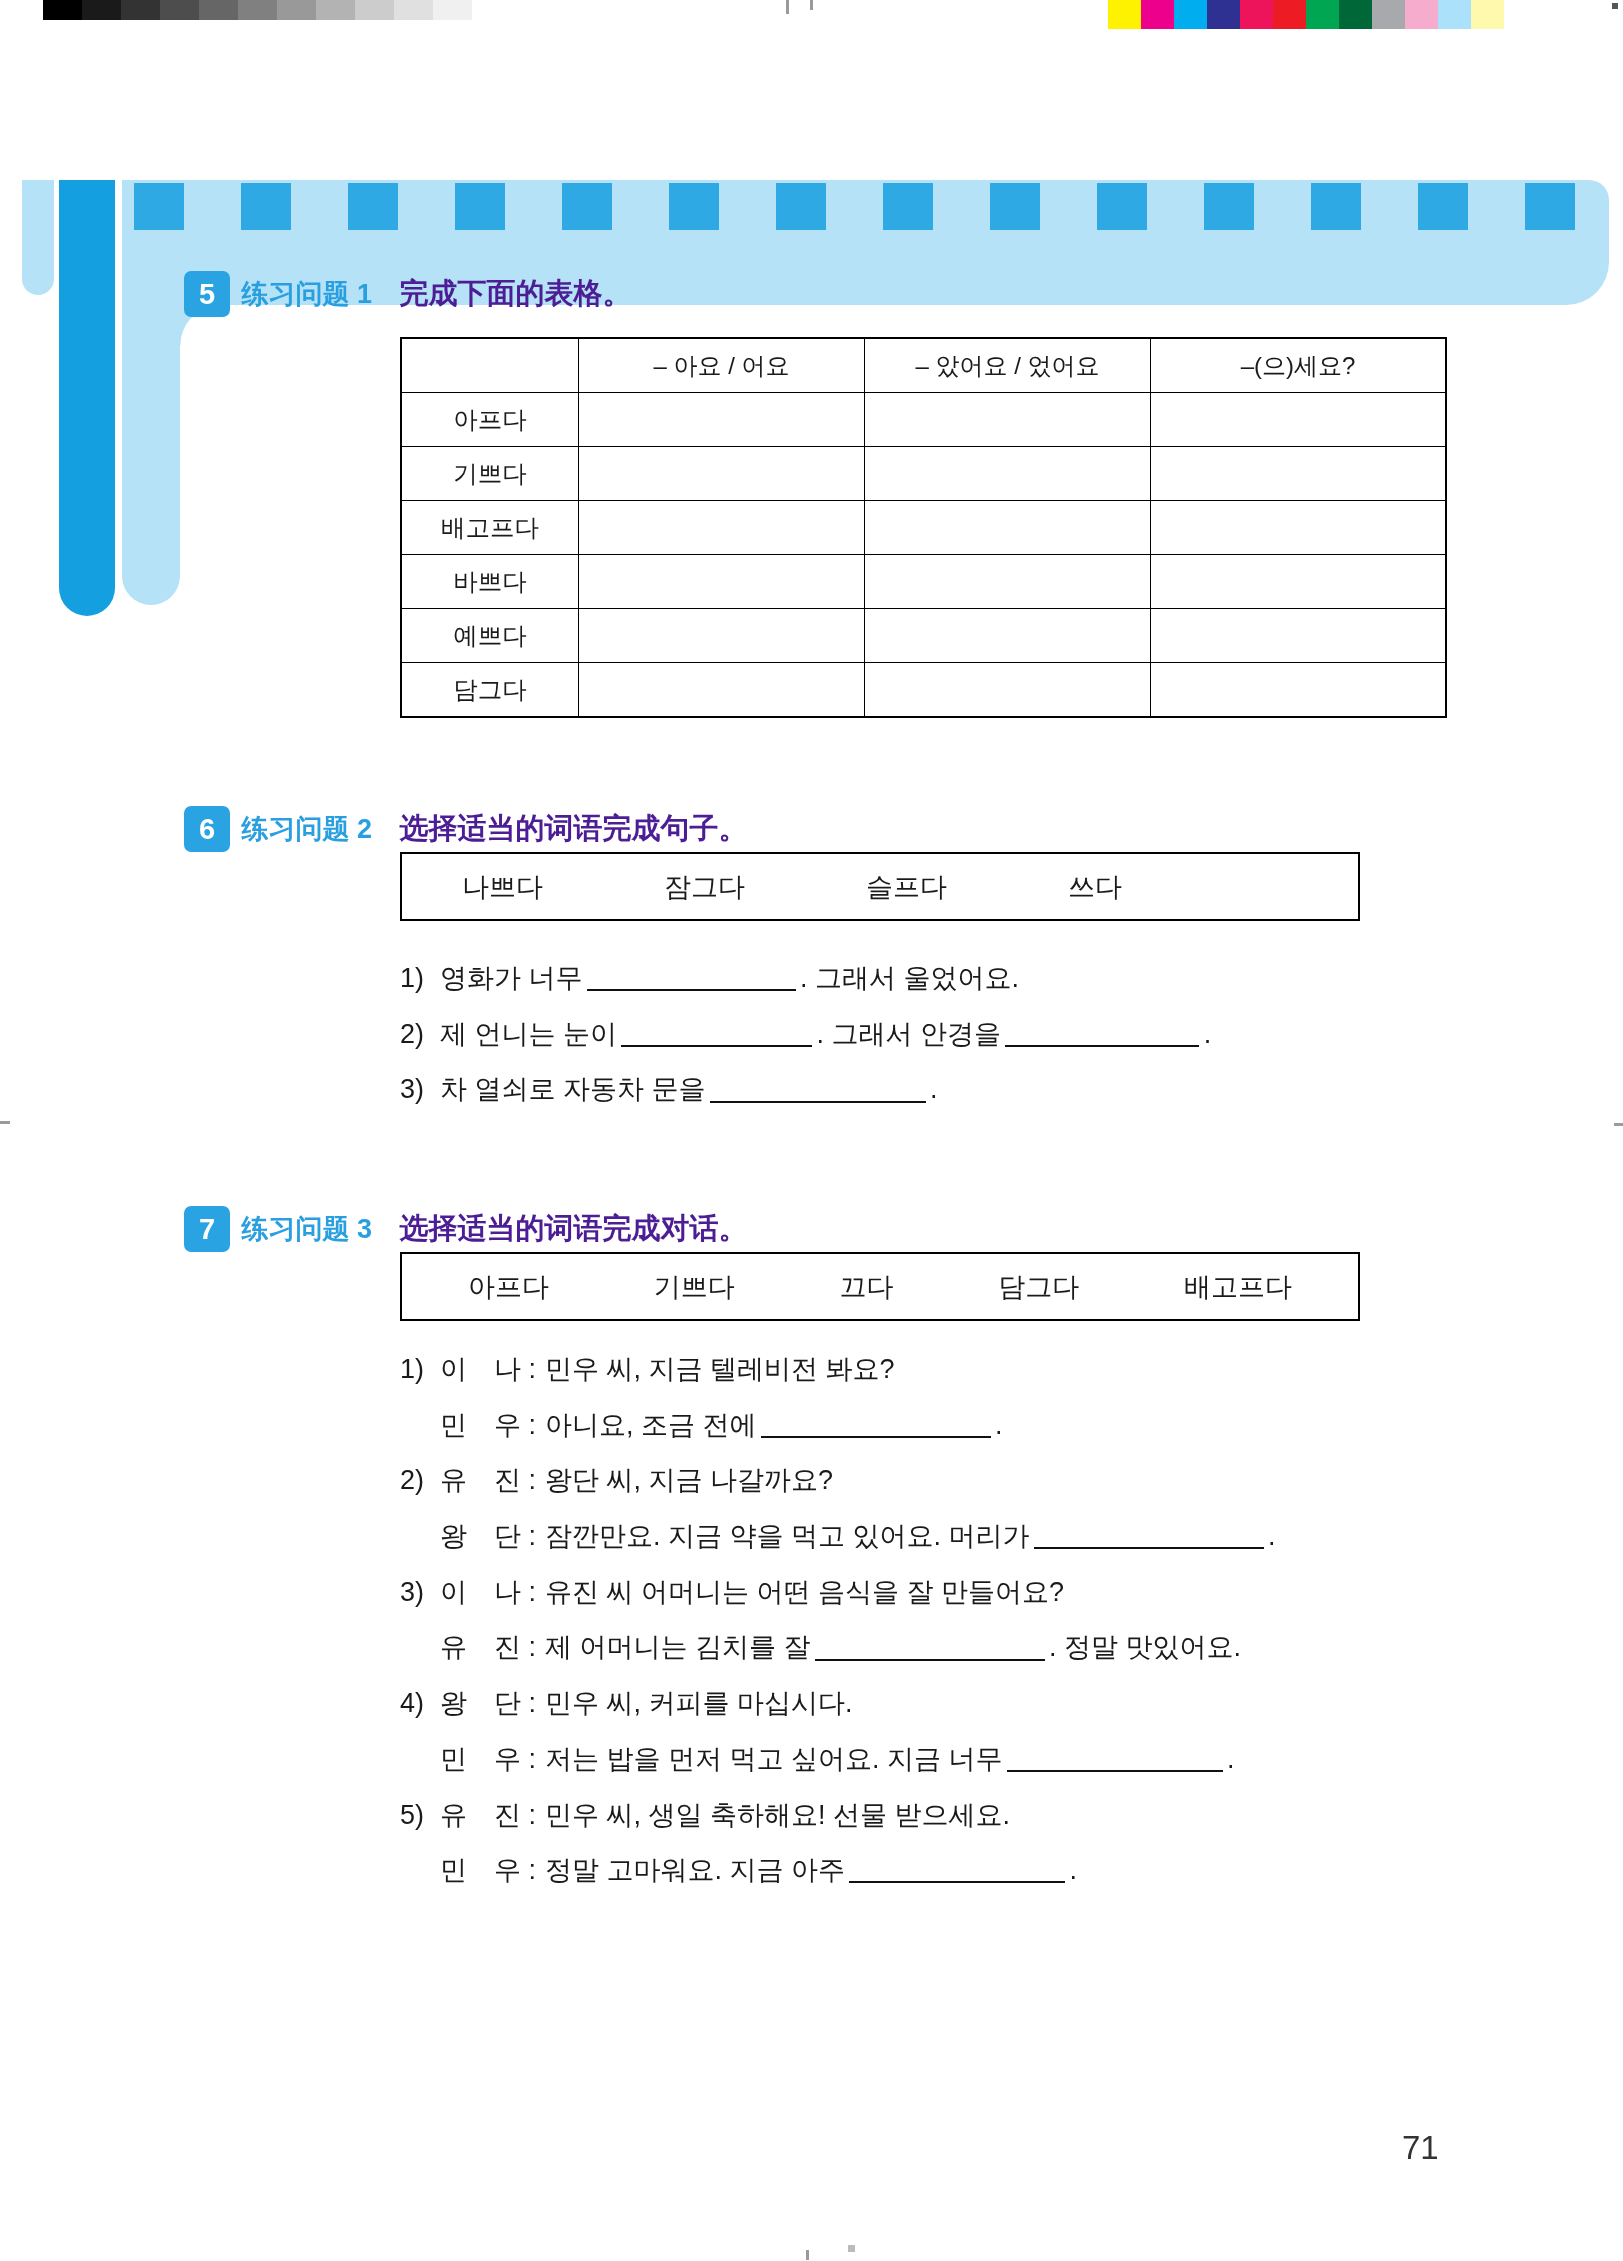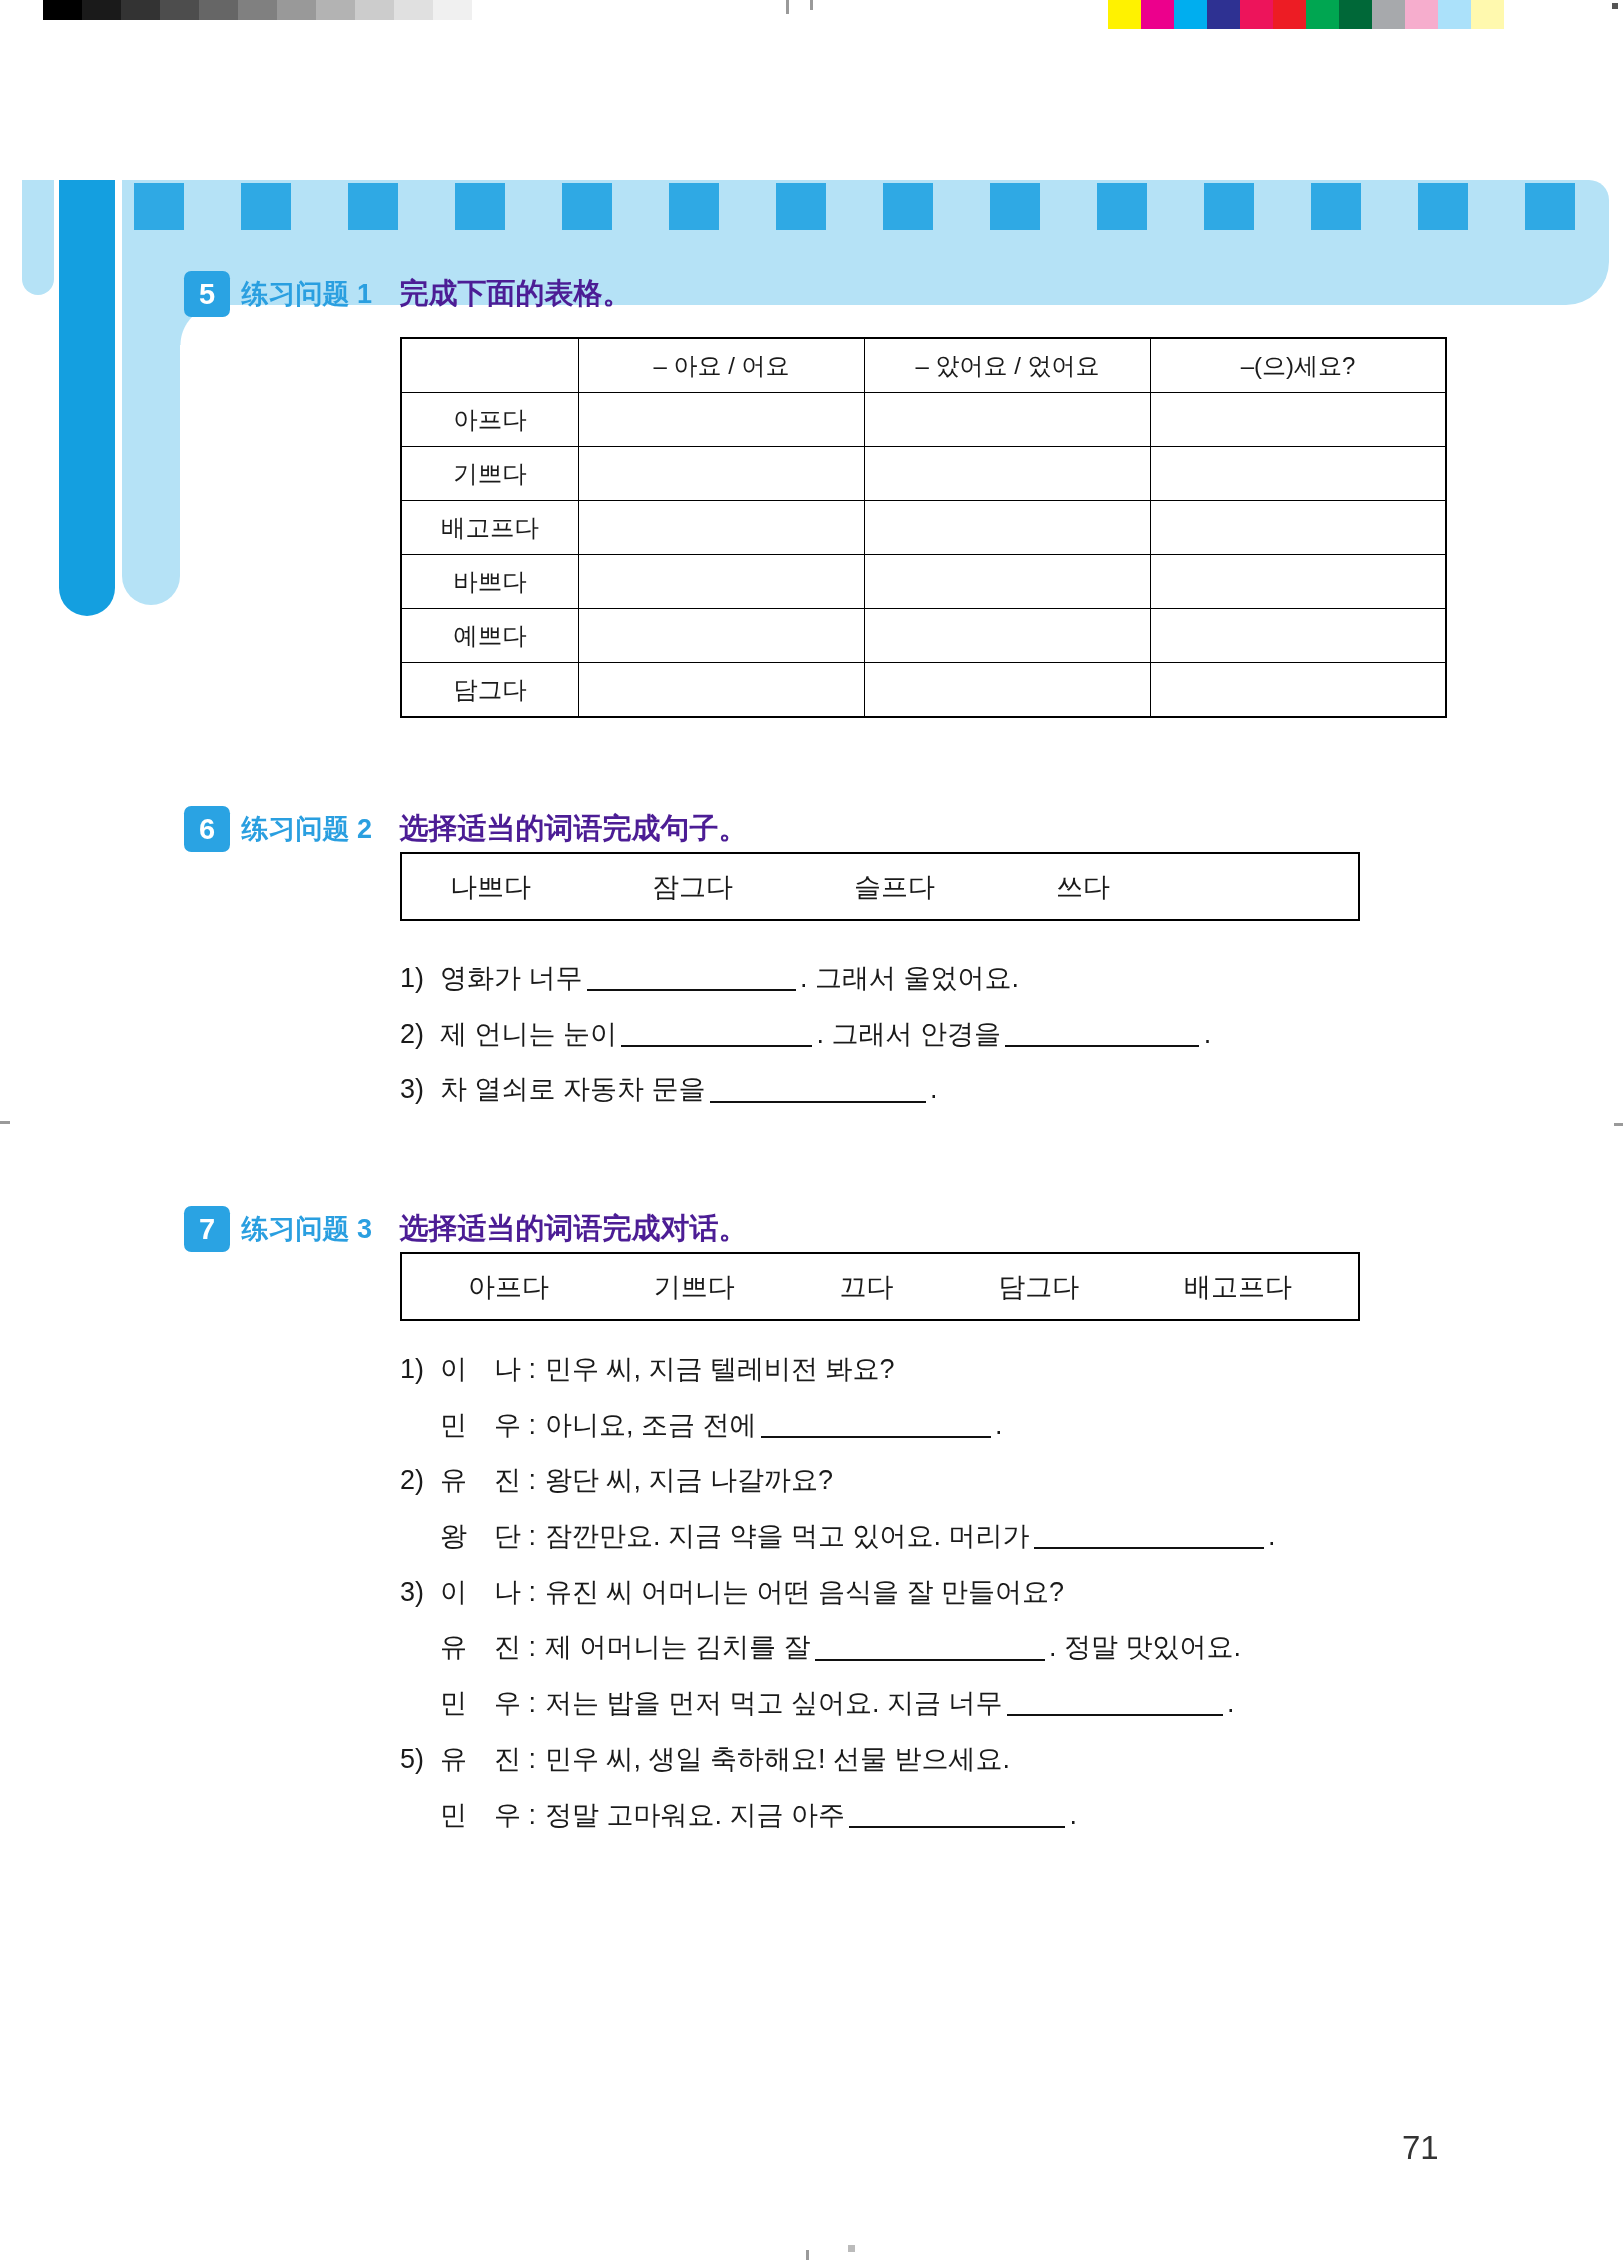--- a/index.html
+++ b/index.html
@@ -103,21 +103,21 @@
 
   
   .word-box {
     box-sizing: border-box;
     margin-left: 216px;
     width: 960px; height: 69px;
     border: 2.2px solid #000;
     display: flex; align-items: center;
     font-size: 27px; white-space: nowrap;
   }
-  .wb4 { padding-left: 48px; text-align: center; }
+  .wb4 { padding-left: 60px; text-align: center; }
   .wb4 span { margin-right: 121px; }
   .wb5 { justify-content: space-between; padding: 0 66px; }
 
   
   .lines { margin-left: 216px; font-size: 27px; }
   .sec6 .lines { margin-top: 39px; }
   .sec7 .lines { margin-top: 30px; }
   .line { height: 37px; line-height: 37px; margin-bottom: 18.7px; white-space: nowrap; }
   .num { display: inline-block; width: 40px; }
   .speaker { display: inline-block; width: 105px; }
@@ -299,20 +299,23 @@
     </div>
 
     <div class="line">
       <span class="num">3)</span><span class="speaker">이　나 :</span><span>유진 씨 어머니는 어떤 음식을 잘 만들어요?</span>
     </div>
     <div class="line">
       <span class="num"></span><span class="speaker">유　진 :</span><span>제 어머니는 김치를 잘</span><span class="blank w320"></span><span>. 정말 맛있어요.</span>
     </div>
 
     <div class="line">
+      <span class="num">4)</span><span class="speaker">왕　단 :</span><span>민우 씨, 커피를 마십시다.</span>
+    </div>
+    <div class="line">
       <span class="num"></span><span class="speaker">민　우 :</span><span>저는 밥을 먼저 먹고 싶어요. 지금 너무</span><span class="blank w300"></span><span>.</span>
     </div>
 
     <div class="line">
       <span class="num">5)</span><span class="speaker">유　진 :</span><span>민우 씨, 생일 축하해요! 선물 받으세요.</span>
     </div>
     <div class="line">
       <span class="num"></span><span class="speaker">민　우 :</span><span>정말 고마워요. 지금 아주</span><span class="blank w300"></span><span>.</span>
     </div>
   </div>

